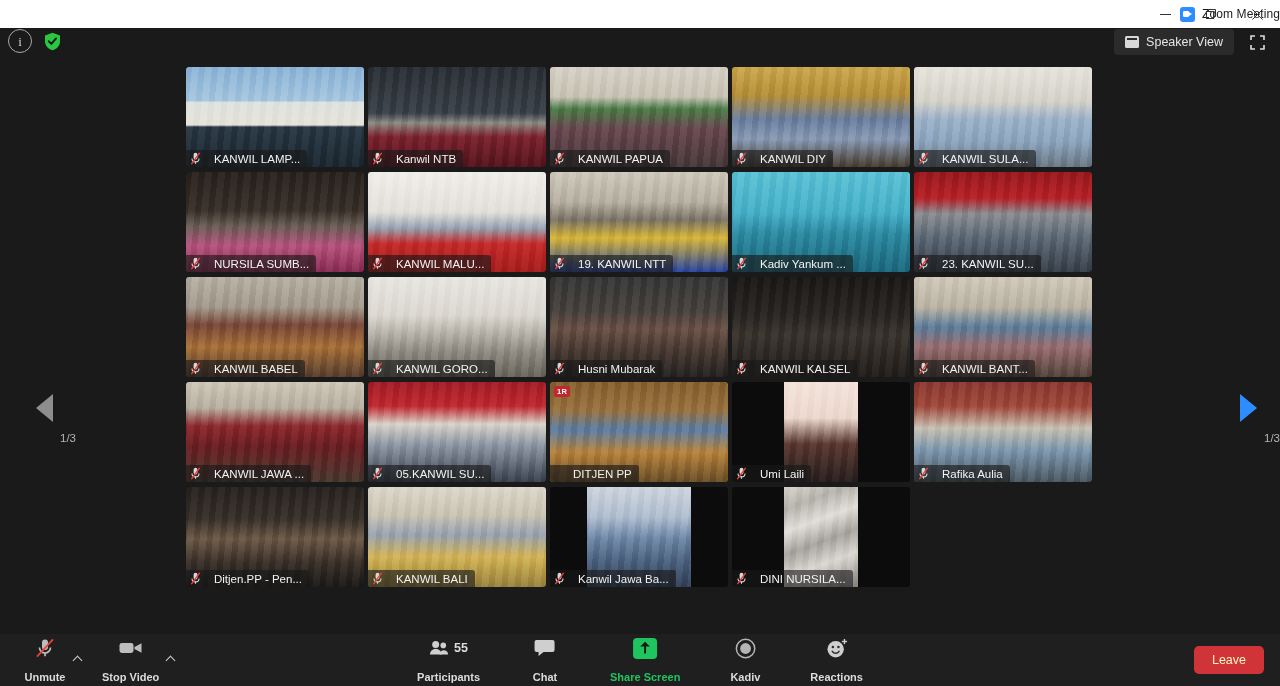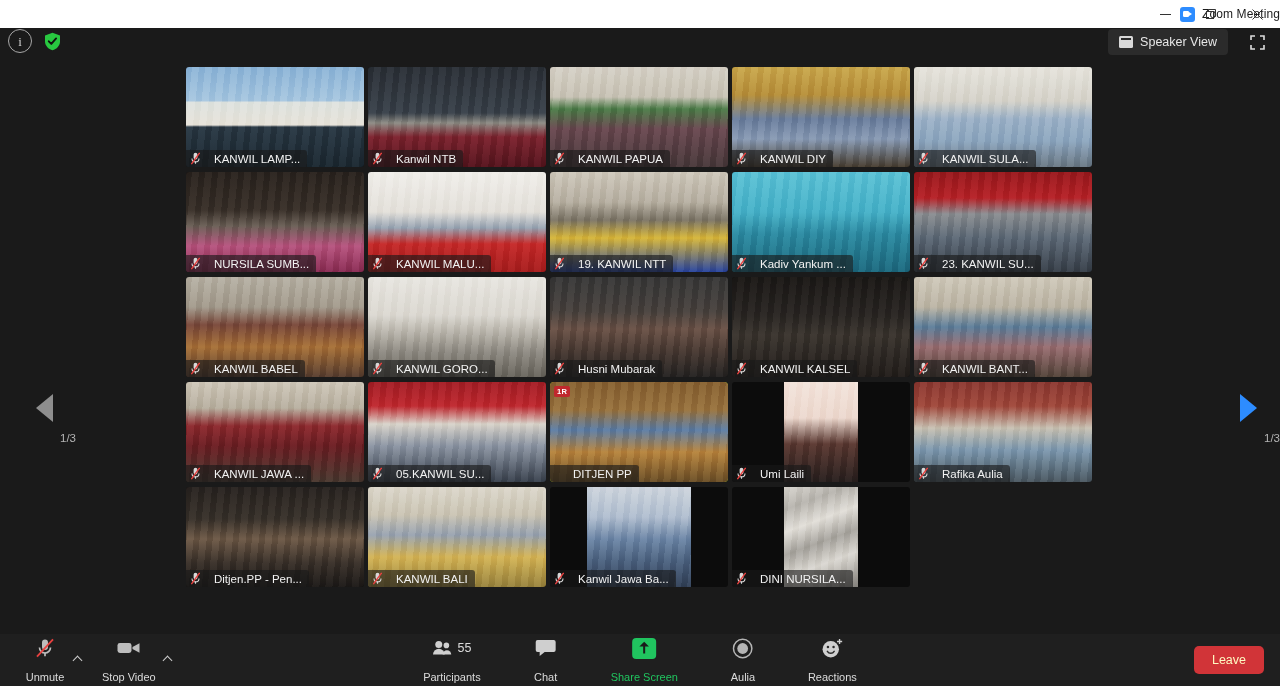--- a/index.html
+++ b/index.html
@@ -47,21 +47,21 @@
   .tb-round {
     width:24px; height:24px; border-radius:50%; display:flex;
     align-items:center; justify-content:center;
   }
   #infoIcon { border:1.4px solid #a8a8a8; color:#cfcfcf; font-size:13px;
      font-family:"Liberation Serif", serif; line-height:1; }
   #shieldIcon { background:transparent; }
   #shieldIcon svg { display:block; }
 
   #topbar-right { position:absolute; right:10px; top:1px; display:flex;
-    align-items:center; gap:16px; }
+    align-items:center; gap:10px; }
   #speakerViewBtn {
     height:26px; background:#2b2b2b; border-radius:4px; display:flex;
     align-items:center; gap:7px; padding:0 11px; color:#e6e6e6; font-size:12.5px;
     cursor:pointer;
   }
   .grid-icon { width:14px; height:12px; background:#d8d8d8; border-radius:1.5px;
     position:relative; flex:none; }
   .grid-icon:before {
     content:""; position:absolute; top:1.8px; left:1.6px; width:10.8px; height:2px;
     background:#2b2b2b;
@@ -127,21 +127,21 @@
   }
 
   
   #toolbar {
     height:52px; background:#1f1f1f; position:relative;
     display:flex; align-items:center;
   }
   #tb-left { position:absolute; left:18px; display:flex; align-items:flex-end; gap:6px; }
   .tb-item {
     min-width:54px; padding:2px 6px 1px; display:flex; flex-direction:column;
-    align-items:center; gap:12px; cursor:pointer; border-radius:4px;
+    align-items:center; gap:12px; cursor:pointer; border-radius:4px;font-weight:bold;
   }
   .tb-item .ic { height:22px; display:flex; align-items:center; justify-content:center; }
   .tb-item .lbl { font-size:11px; color:#dcdcdc; line-height:13px; }
   .tb-item.green .lbl { color:#20c45f; }
   .caret {
     width:16px; height:36px; display:flex; align-items:center; justify-content:flex-start;
     cursor:pointer; margin-left:-4px; padding-bottom:14px;
   }
   .caret:after {
     content:""; width:6px; height:6px; border-left:1.4px solid #cfcfcf;
@@ -584,21 +584,21 @@
       <div class="lbl">Share Screen</div>
     </div>
 
     <div class="tb-item">
       <div class="ic">
         <svg width="21" height="21" viewBox="0 0 21 21">
           <circle cx="10.5" cy="10.5" r="9.2" fill="none" stroke="#b5b5b5" stroke-width="1.5"></circle>
           <circle cx="10.5" cy="10.5" r="5.4" fill="#b5b5b5"></circle>
         </svg>
       </div>
-      <div class="lbl">Aulia</div>
+      <div class="lbl">Kadiv</div>
     </div>
 
     <div class="tb-item">
       <div class="ic">
         <svg width="22" height="21" viewBox="0 0 22 21">
           <circle cx="9.6" cy="11.2" r="8.2" fill="#cfcfcf"></circle>
           <circle cx="6.8" cy="9" r="1.25" fill="#2a2a2a"></circle>
           <circle cx="12.4" cy="9" r="1.25" fill="#2a2a2a"></circle>
           <path d="M6.2 13.4 a4 4 0 0 0 6.8 0" fill="none" stroke="#2a2a2a" stroke-width="1.5" stroke-linecap="round"></path>
           <line x1="18.4" y1="0.9" x2="18.4" y2="6.1" stroke="#cfcfcf" stroke-width="1.4"></line>

